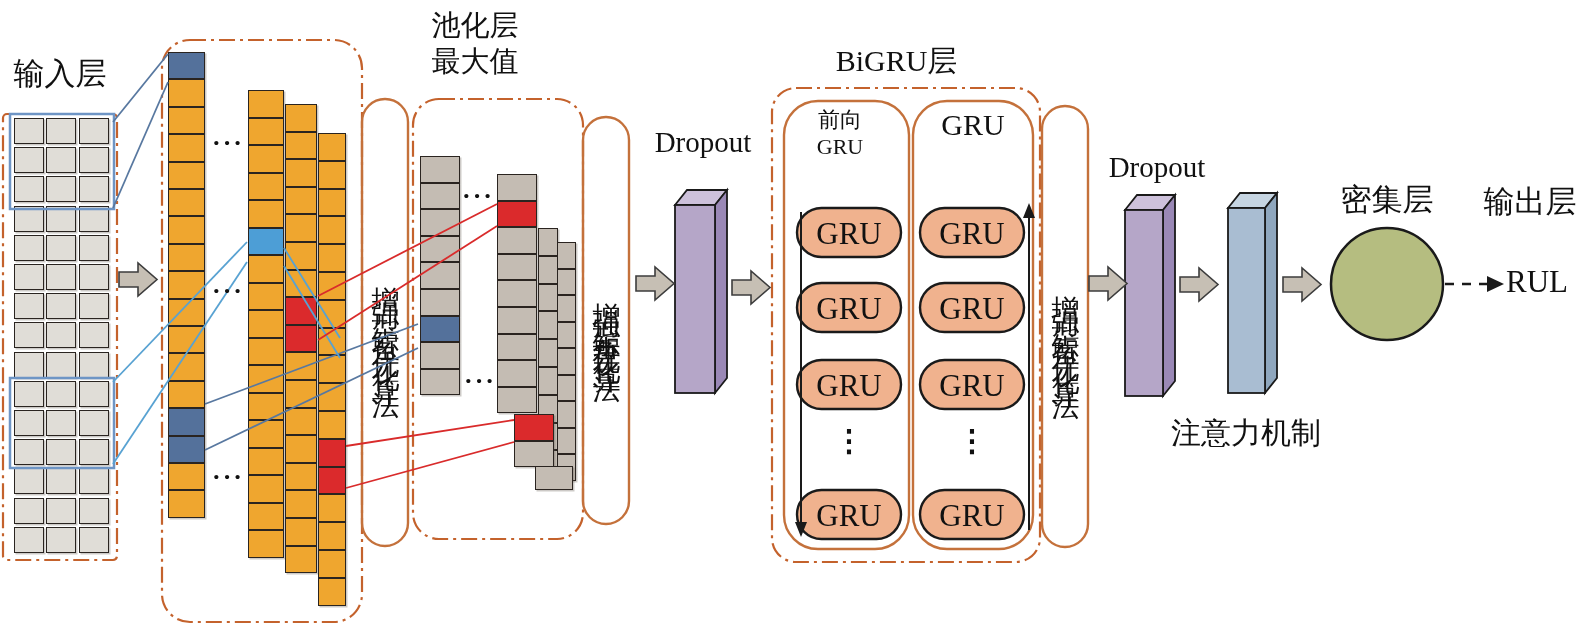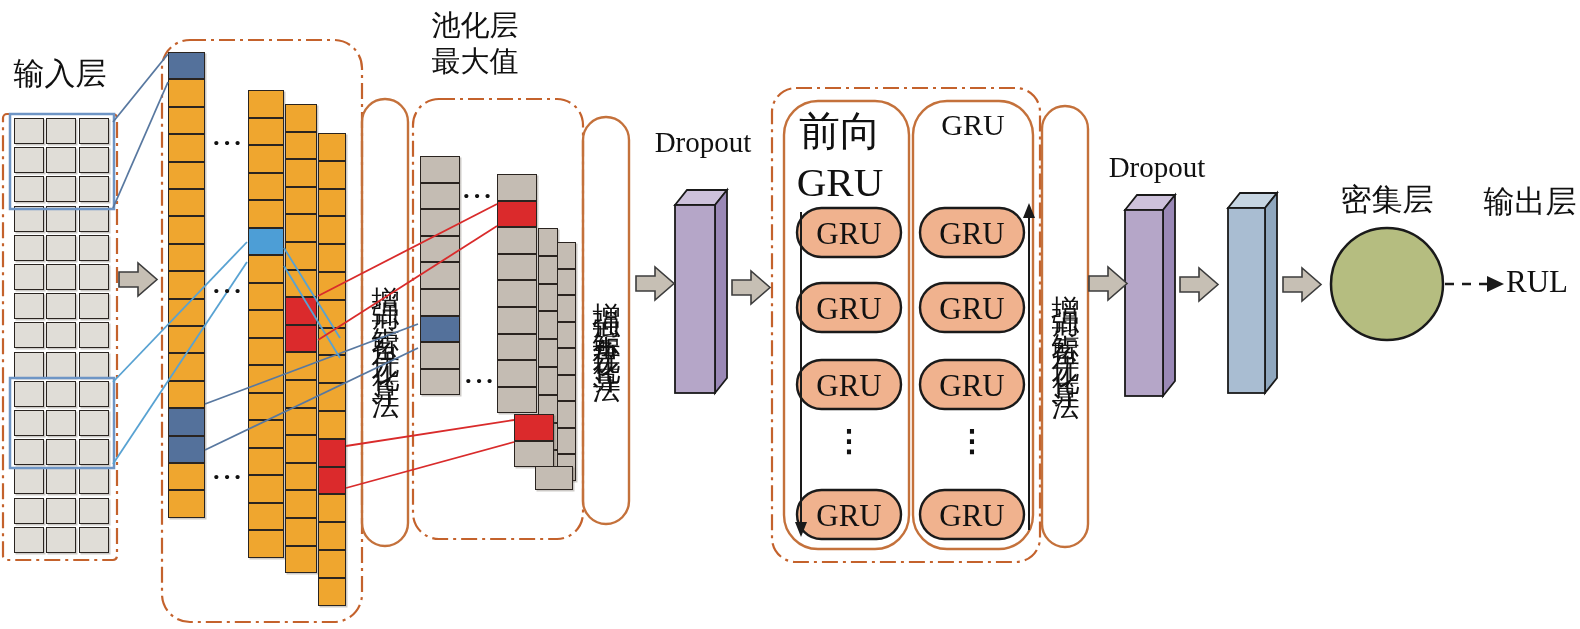--- a/index.html
+++ b/index.html
@@ -181,34 +181,36 @@
     <div>池化层</div>
     <div>最大值</div>
   </div>
 
   <div class="vtext" style="left:362px;top:99px;width:46px;height:447px">增强型鲸鱼优化算法</div>
   <div class="vtext" style="left:583px;top:117px;width:46px;height:407px;letter-spacing:9px">增强型鲸鱼优化算法</div>
   <div class="vtext" style="left:1042px;top:106px;width:46px;height:441px;letter-spacing:12px">增强型鲸鱼优化算法</div>
 
   <div class="lbl" style="left:645px;top:126px;width:116px;font-size:29px">Dropout</div>
 
-
-  <div class="lbl lbl2" style="left:784px;top:106px;width:112px;font-size:41px">
+  <div class="lbl" style="left:834px;top:44px;width:125px;font-size:30px">BiGRU层</div>
+
+  <div class="lbl lbl2" style="left:784px;top:106px;width:112px;font-size:22px">
     <div>前向</div>
     <div>GRU</div>
   </div>
   <div class="lbl lbl2" style="left:913px;top:106px;width:120px;font-size:30px">
     <div>GRU</div>
   </div>
 
   <div class="lbl" style="left:824px;top:424px;width:50px;font-size:30px;font-weight:bold">⋮</div>
   <div class="lbl" style="left:947px;top:424px;width:50px;font-size:30px;font-weight:bold">⋮</div>
 
   <div class="lbl" style="left:1099px;top:151px;width:116px;font-size:29px">Dropout</div>
 
+  <div class="lbl" style="left:1158px;top:416px;width:176px;font-size:30px">注意力机制</div>
 
   <div class="lbl" style="left:1332px;top:182px;width:110px;font-size:31px">密集层</div>
 
   <div class="lbl" style="left:1477px;top:184px;width:106px;font-size:31px">输出层</div>
 
   <div class="lbl" style="left:1506px;top:264px;width:80px;font-size:31px;text-align:left">RUL</div>
 
   <svg id="overlay" width="1580" height="629" viewBox="0 0 1580 629">
       <rect x="3" y="114" width="114" height="446" rx="4" fill="none" stroke="#C4622C" stroke-width="2.2" stroke-dasharray="16 5 3 5"></rect>
       <rect x="162" y="40" width="200" height="582" rx="28" fill="none" stroke="#C4622C" stroke-width="2.2" stroke-dasharray="16 5 3 5"></rect>

